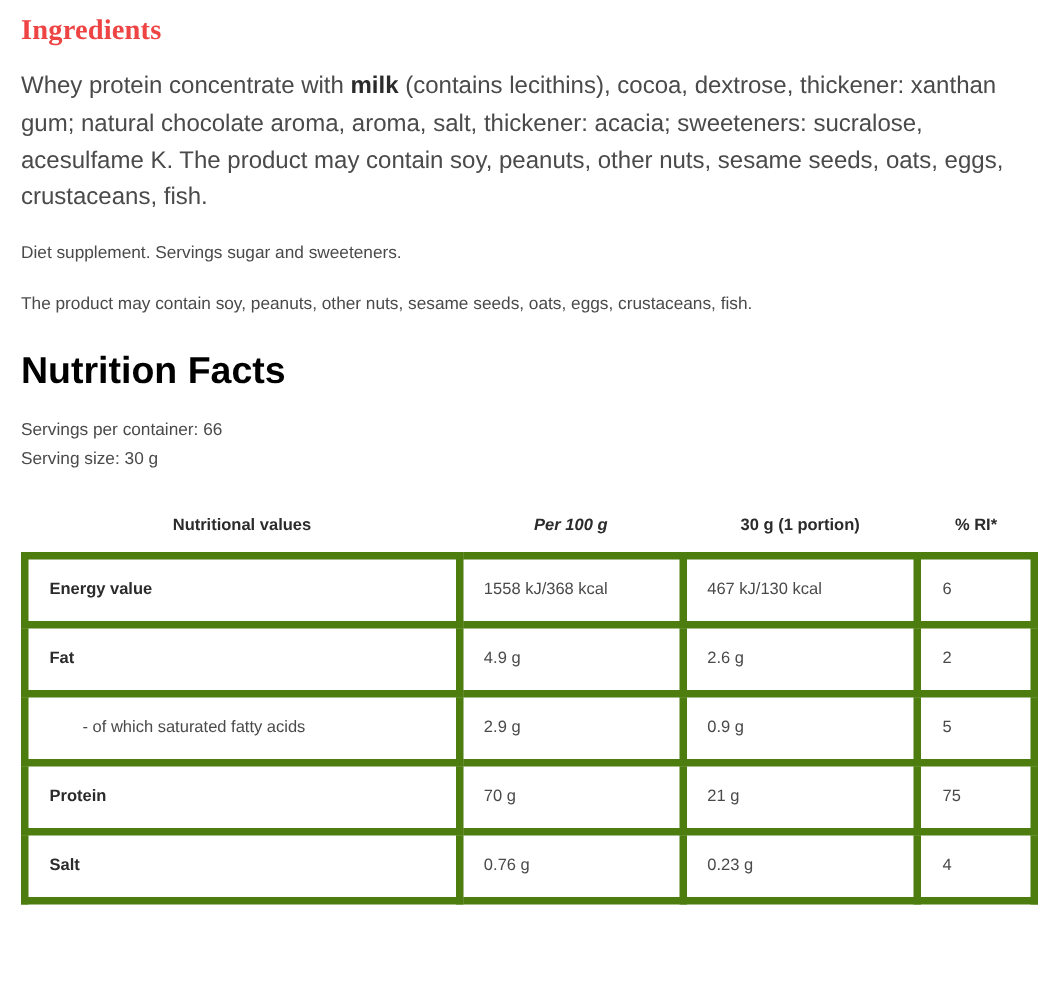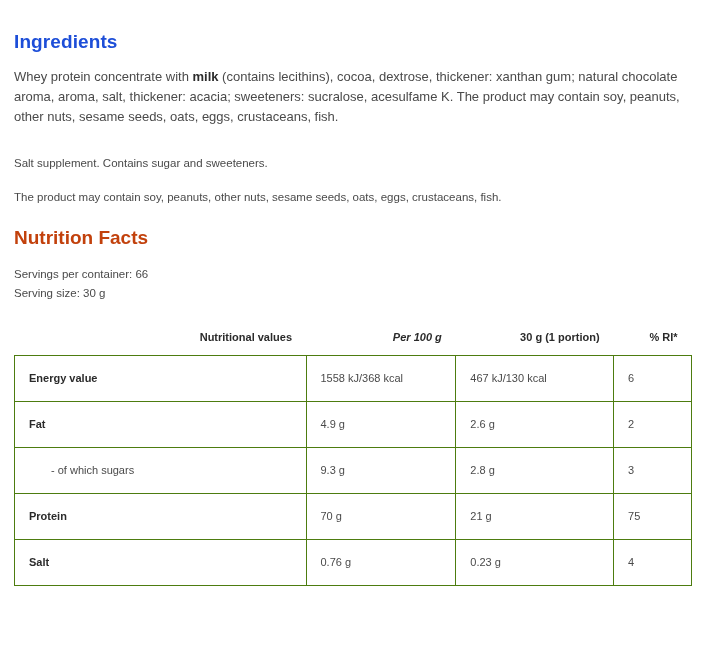--- a/index.html
+++ b/index.html
@@ -14,66 +14,67 @@
     font-family: "Liberation Sans", sans-serif;
     color: #3d3d3d;
     overflow: hidden;
   }
   .page {
     padding: 10px 14px 0 14px;
   }
   h2.section-title {
     font-size: 19px;
     font-weight: bold;
-    color: #1d4ed8;
-    margin: 21px 0 14px 0;
+    color: #ef4444;
+    margin: 0 0 14px 0;
     letter-spacing: 0.1px;
+    font-family: Liberation Serif, serif;
   }
   .ingredients-body {
-    font-size: 13px;
+    font-size: 16px;
     line-height: 1.55;
     color: #4a4a4a;
-    margin: 0 0 28px 0;
+    margin: 0 0 16px 0;
     max-width: 672px;
   }
   .ingredients-body b { color: #2b2b2b; font-weight: bold; }
   .para {
     font-size: 11.5px;
     line-height: 1.55;
     color: #4a4a4a;
     margin: 0 0 16px 0;
   }
   h2.nutrition-title {
-    font-size: 19px;
+    font-size: 25px;
     font-weight: bold;
-    color: #c2410c;
+    color: #000000;
     margin: 20px 0 16px 0;
   }
   .meta-line {
     font-size: 11.5px;
     line-height: 1.65;
     color: #4a4a4a;
   }
   table.nutrition {
     width: 678px;
     border-collapse: collapse;
     margin-top: 18px;
     font-size: 11px;
   }
   table.nutrition th {
-    text-align: right;
+    text-align: center;
     font-size: 11px;
     font-weight: bold;
     color: #2b2b2b;
     padding: 10px 14px 12px 14px;
     border: none;
     background: #ffffff;
   }
   table.nutrition td {
-    border: 1px solid #4d7c0f;
+    border: 5px solid #4d7c0f;
     padding: 14px 14px;
     color: #4a4a4a;
     font-size: 11px;
     vertical-align: middle;
     height: 46px;
   }
   table.nutrition td.label {
     font-weight: bold;
     color: #2b2b2b;
     width: 292px;
@@ -93,21 +94,21 @@
 </style>
 </head>
 <body>
 
 <div class="page">
 
   <h2 class="section-title">Ingredients</h2>
 
   <p class="ingredients-body"><span>Whey protein concentrate with </span><b>milk</b><span> (contains lecithins), cocoa, dextrose, thickener: xanthan gum; natural chocolate aroma, aroma, salt, thickener: acacia; sweeteners: sucralose, acesulfame K. The product may contain soy, peanuts, other nuts, sesame seeds, oats, eggs, crustaceans, fish.</span></p>
 
-  <p class="para">Salt supplement. Contains sugar and sweeteners.</p>
+  <p class="para">Diet supplement. Servings sugar and sweeteners.</p>
 
   <p class="para">The product may contain soy, peanuts, other nuts, sesame seeds, oats, eggs, crustaceans, fish.</p>
 
   <h2 class="nutrition-title">Nutrition Facts</h2>
 
   <div class="meta-line">Servings per container: 66</div>
   <div class="meta-line">Serving size: 30 g</div>
 
   <table class="nutrition">
     <thead>
@@ -125,24 +126,24 @@
         <td class="c3">467 kJ/130 kcal</td>
         <td class="c4">6</td>
       </tr>
       <tr>
         <td class="label">Fat</td>
         <td class="c2">4.9 g</td>
         <td class="c3">2.6 g</td>
         <td class="c4">2</td>
       </tr>
       <tr>
-        <td class="label sub">- of which sugars</td>
-        <td class="c2">9.3 g</td>
-        <td class="c3">2.8 g</td>
-        <td class="c4">3</td>
+        <td class="label sub">- of which saturated fatty acids</td>
+        <td class="c2">2.9 g</td>
+        <td class="c3">0.9 g</td>
+        <td class="c4">5</td>
       </tr>
       <tr>
         <td class="label">Protein</td>
         <td class="c2">70 g</td>
         <td class="c3">21 g</td>
         <td class="c4">75</td>
       </tr>
       <tr>
         <td class="label">Salt</td>
         <td class="c2">0.76 g</td>

